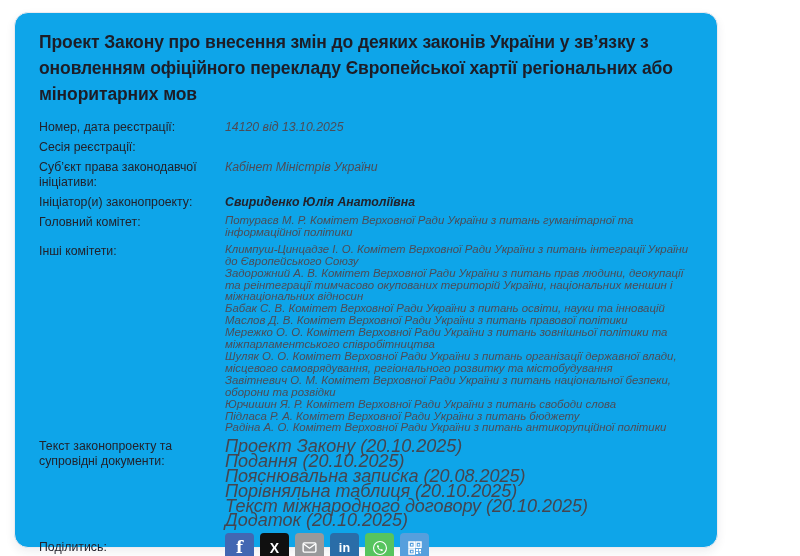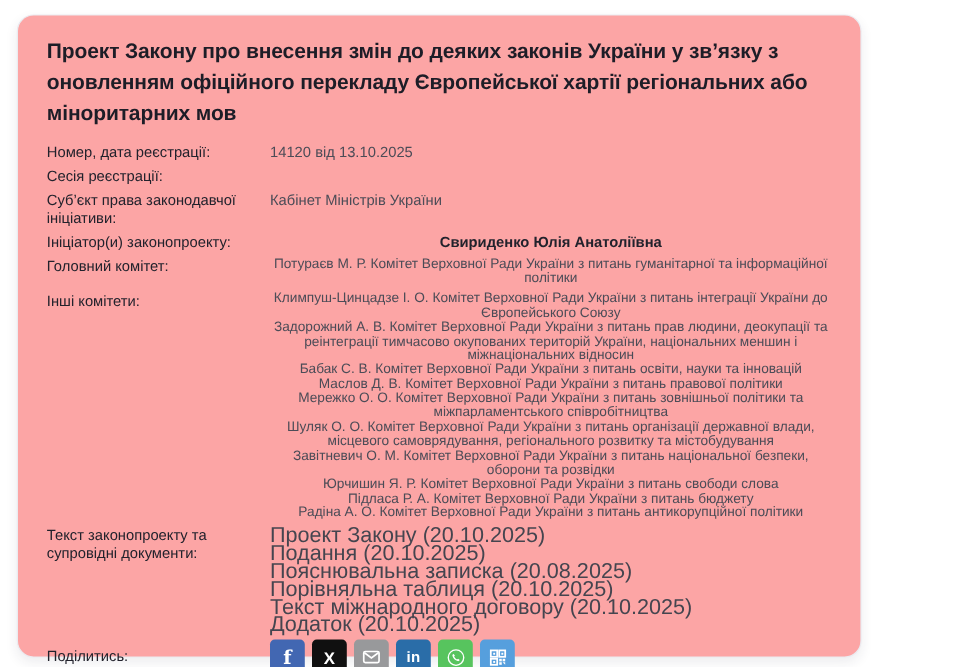--- a/index.html
+++ b/index.html
@@ -1,31 +1,31 @@
 <!DOCTYPE html>
 <html lang="uk"><head>
 <meta charset="utf-8">
 <style>
   * { margin:0; padding:0; box-sizing:border-box; }
   html,body { width:800px; height:556px; background:#ffffff; overflow:hidden;
               font-family:"Liberation Sans", sans-serif; }
   .page { position:relative; width:800px; height:556px; background:#fff; }
   .card { position:absolute; left:14px; top:12px; width:704px; height:536px;
-          background:#fca5a5; border:1px solid #ebebf0; border-radius:14px;
+          background:#0ea5e9; border:1px solid #ebebf0; border-radius:14px;
           box-shadow:0 4px 10px rgba(40,40,60,.08);
           padding:16px 24px 0 24px; }
   .title { font-size:17.5px; font-weight:700; color:#1d1d27; line-height:26px;
            letter-spacing:-0.1px; margin-bottom:13px; padding-right:4px; }
   .row { display:flex; align-items:flex-start; margin-bottom:5px; }
   .row-label { flex:0 0 186px; padding-right:14px; font-size:12.3px; font-weight:400;
                color:#22222c; line-height:15px; }
-  .row-value { flex:1; font-size:12.3px; color:#4c4c57; line-height:15px; }
-  .row-value.strong { font-weight:700; color:#22222c;text-align:center; }
+  .row-value { flex:1; font-size:12.3px; color:#4c4c57; line-height:15px;font-style:italic; }
+  .row-value.strong { font-weight:700; color:#22222c; }
   .committee-list .committee-item,
-  .row-value.small { font-size:11.4px; line-height:11.9px; color:#4c4c57;text-align:center; }
+  .row-value.small { font-size:11.4px; line-height:11.9px; color:#4c4c57; }
   .doc-list .doc-item { font-size:18px; line-height:14.8px; color:#45454f; cursor:pointer; }
   .share-row { margin-top:3px; align-items:center; }
   .share-row .row-label { line-height:29px; }
   .share-icons { display:flex; gap:6px; }
   .share-btn { width:29px; height:29px; border-radius:4px; display:flex;
                align-items:center; justify-content:center; color:#fff;
                text-decoration:none; cursor:pointer; }
   .glyph { color:#fff; font-weight:700; }
   .glyph-f  { font-size:16px; font-family:"DejaVu Serif", serif; }
   .glyph-x  { font-size:14px; }

